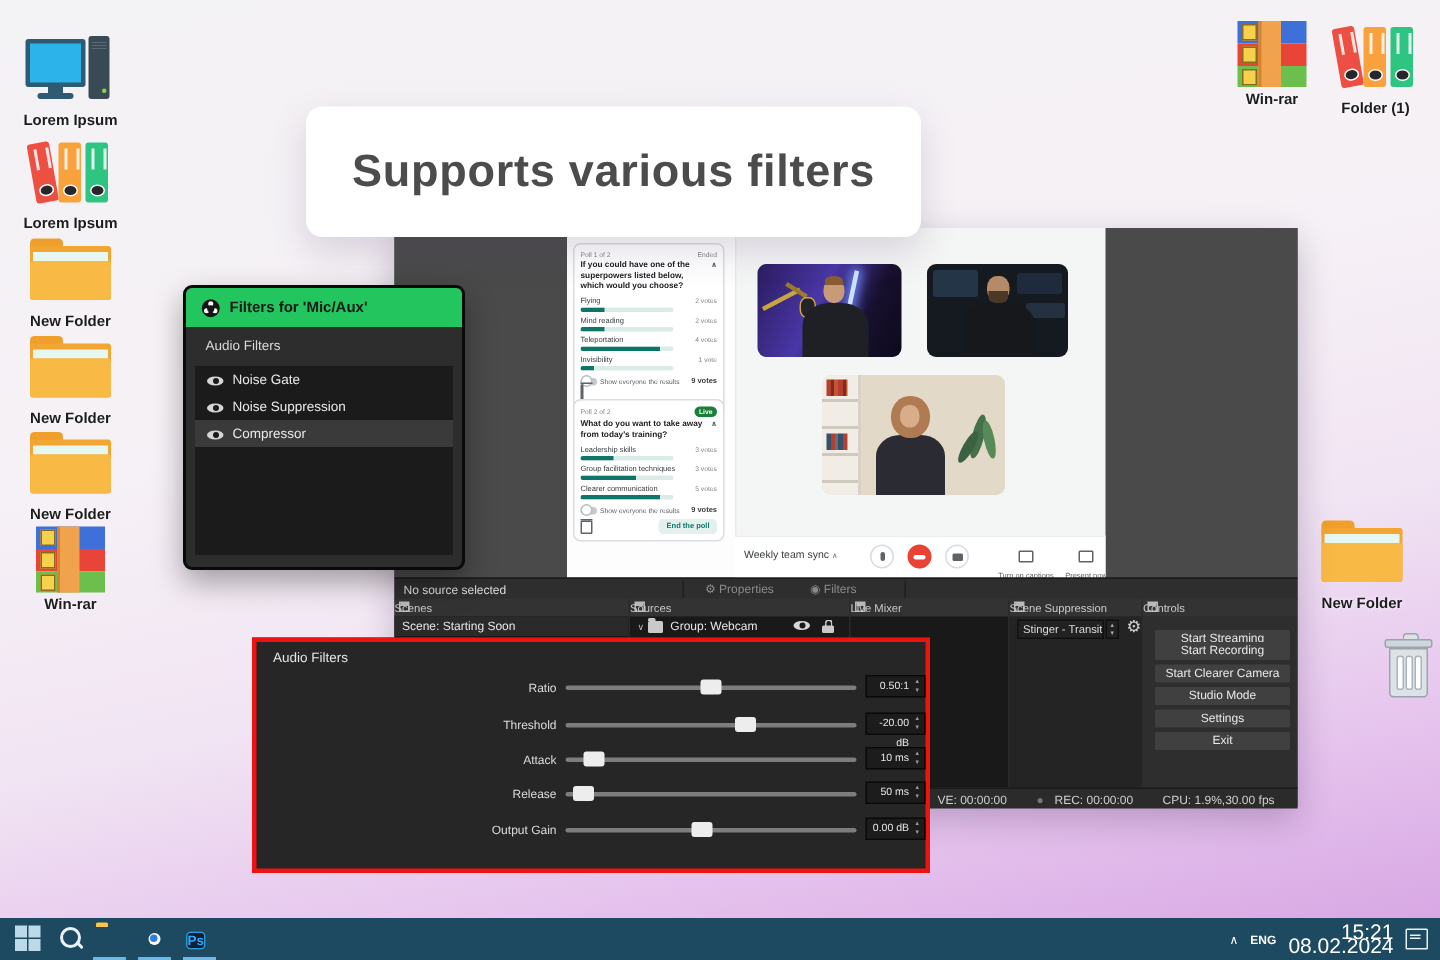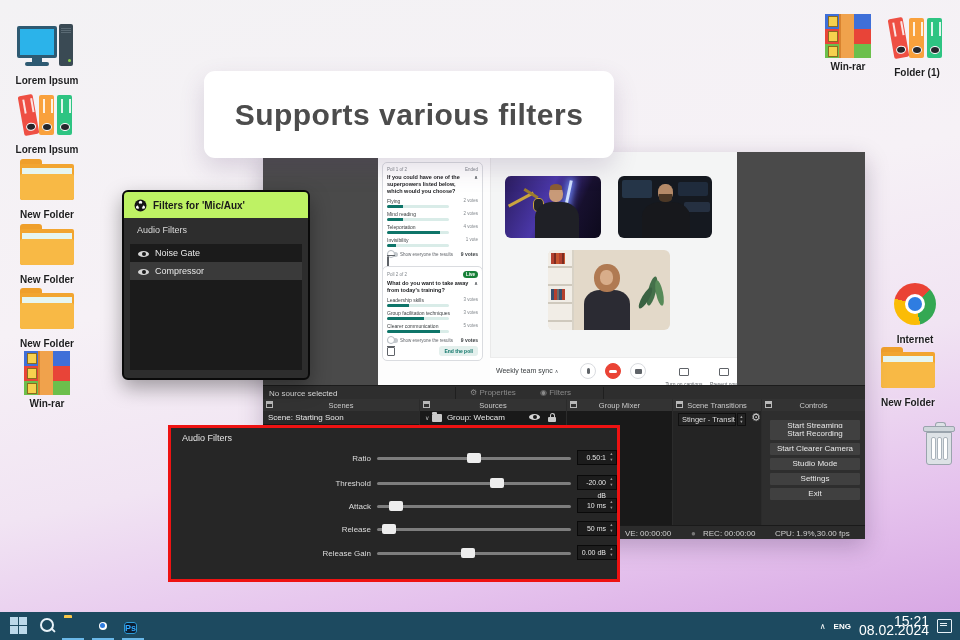--- a/index.html
+++ b/index.html
@@ -119,21 +119,21 @@
   .mact{position:absolute;top:4px;width:44px;text-align:center;}
   .mact .ico{display:inline-block;width:8px;height:6px;border:1px solid #5f6368;border-radius:1px;}
   .mact .lbl{font-size:5px;color:#5f6368;margin-top:1px;}
 
   
   .nosrc{left:0;top:233px;width:602px;height:14px;background:#2e2e2e;border-top:1px solid #1c1c1c;}
   .nosrc .txt{position:absolute;left:6px;top:3px;font-size:8px;color:#dcdcdc;}
   .nosrc .vdiv{position:absolute;top:1px;width:1px;height:12px;background:#1f1f1f;}
   .nosrc .btn{position:absolute;top:2px;font-size:8px;color:#8a8a8a;}
   .phead{position:absolute;top:247px;height:12px;background:#333;color:#c9c9c9;font-size:7.5px;}
-  .phead .ttl{position:absolute;left:0;right:0;top:2px;text-align:center;}
+  .phead .ttl{position:absolute;left:0;right:0;top:2px;text-align:left;}
   .dock{position:absolute;left:3px;top:2px;width:7px;height:7px;border:1px solid #b9b9b9;box-sizing:border-box;}
   .dock::before{content:"";position:absolute;left:0;right:0;top:0;height:2px;background:#b9b9b9;}
   .pbody{position:absolute;top:259px;height:114px;background:#191919;}
   .lrow{position:absolute;left:0;right:0;height:13px;font-size:8px;color:#e6e6e6;line-height:13px;}
   .lrow .lt{margin-left:5px;}
   .eye{position:relative;display:inline-block;width:11px;height:10px;vertical-align:middle;}
   .eye::before{content:"";position:absolute;left:0;top:2px;width:11px;height:6px;background:#d6d6d6;border-radius:50%;}
   .eye::after{content:"";position:absolute;left:3.5px;top:3px;width:4px;height:4px;background:#191919;border-radius:50%;}
   .lock{position:relative;display:inline-block;width:8px;height:9px;vertical-align:middle;}
   .lock::before{content:"";position:absolute;left:1.5px;top:0;width:5px;height:5px;border:1.5px solid #c9c9c9;border-bottom:none;border-radius:3px 3px 0 0;box-sizing:border-box;}
@@ -143,21 +143,21 @@
   .transbox{position:absolute;left:415px;top:261px;width:58px;height:13px;background:#222;border:1px solid #101010;color:#ddd;font-size:7.5px;line-height:12px;white-space:nowrap;overflow:hidden;box-sizing:border-box;padding-left:3px;}
   .transspin{position:absolute;left:474px;top:261px;width:9px;height:13px;background:#222;border:1px solid #101010;box-sizing:border-box;color:#aaa;font-size:4.5px;line-height:5px;text-align:center;}
   .transgear{position:absolute;left:488px;top:259px;font-size:11px;color:#cfcfcf;}
   .cbtn{position:absolute;left:507px;width:90px;height:12px;background:#404040;color:#e8e8e8;font-size:8px;text-align:center;line-height:12px;border-radius:1px;}
   .statusbar{left:0;top:373px;width:602px;height:13px;background:#2b2b2b;border-top:1px solid #1a1a1a;font-size:8px;color:#cfcfcf;}
   .statusbar span{position:absolute;top:3px;}
 
   
   .fdialog{left:122px;top:190px;width:188px;height:190px;background:#2d2d2d;border:2px solid #0a0a0a;border-radius:6px;
     box-shadow:0 8px 20px rgba(0,0,0,.35);z-index:20;box-sizing:border-box;}
-  .fd-title{position:absolute;left:0;top:0;right:0;height:26px;background:#bef264;border-radius:4px 4px 0 0;display:flex;align-items:center;padding-left:10px;box-sizing:border-box;}
+  .fd-title{position:absolute;left:0;top:0;right:0;height:26px;background:#22c55e;border-radius:4px 4px 0 0;display:flex;align-items:center;padding-left:10px;box-sizing:border-box;}
   .fd-title .ttl{font-size:10px;font-weight:700;color:#1a1a1a;margin-left:6px;}
   .fd-sec{position:absolute;left:13px;top:33px;font-size:9px;color:#dadada;}
   .fd-list{position:absolute;left:6px;top:52px;width:172px;height:126px;background:#1b1b1b;}
   .fd-row{position:relative;height:18px;line-height:18px;font-size:9px;color:#e8e8e8;padding-left:8px;}
   .fd-row.sel{background:#3a3a3a;}
   .fd-row .eye{margin-right:6px;}
 
   
   .redpanel{left:168px;top:425px;width:452px;height:157px;background:#262626;border:3px solid #ee1212;z-index:25;box-sizing:border-box;}
   .rp-sec{position:absolute;left:11px;top:5px;font-size:9px;color:#e4e4e4;}
@@ -271,26 +271,20 @@
   </div>
   <div class="dicon" style="left:886px;top:16px;width:62px">
     <span class="iconbox icon-binders" style="width:52px;margin-left:5px">
         <span class="b b1"></span>
         <span class="b b2"></span>
         <span class="b b3"></span>
       </span>
     <div class="dlabel">Folder (1)</div>
   </div>
 
-  <div class="dicon" style="left:888px;top:283px;width:54px">
-    <span class="iconbox">
-        <span class="icon-chrome"></span>
-      </span>
-    <div class="dlabel">Internet</div>
-  </div>
   <div class="dicon" style="left:878px;top:346px;width:60px">
     <span class="iconbox icon-folder" style="width:54px;margin-left:3px">
         <i class="f-back"></i>
         <i class="f-body"></i>
         <i class="f-band"></i>
         <i class="f-front"></i>
       </span>
     <div class="dlabel">New Folder</div>
   </div>
   <div class="dicon" style="left:918px;top:422px;width:40px">
@@ -469,25 +463,25 @@
     <div class="phead" style="left:0;width:156px">
         <span class="dock"></span>
         <span class="ttl">Scenes</span>
       </div>
     <div class="phead" style="left:157px;width:146px">
         <span class="dock"></span>
         <span class="ttl">Sources</span>
       </div>
     <div class="phead" style="left:304px;width:105px">
         <span class="dock"></span>
-        <span class="ttl">Group Mixer</span>
+        <span class="ttl">Live Mixer</span>
       </div>
     <div class="phead" style="left:410px;width:88px">
         <span class="dock"></span>
-        <span class="ttl">Scene Transitions</span>
+        <span class="ttl">Scene Suppression</span>
       </div>
     <div class="phead" style="left:499px;width:103px">
         <span class="dock"></span>
         <span class="ttl">Controls</span>
       </div>
 
     <div class="pbody" style="left:0;width:156px">
       <div class="lrow" style="top:0;background:#2a2a2a"><span class="lt">Scene: Starting Soon</span></div>
       <div class="lrow" style="top:13px"><span class="lt">Scene: End Screen</span></div>
     </div>
@@ -531,20 +525,21 @@
           <circle cx="12" cy="6.4" r="3.1" fill="#fff"></circle>
           <circle cx="6.8" cy="15" r="3.1" fill="#fff"></circle>
           <circle cx="17.2" cy="15" r="3.1" fill="#fff"></circle>
           <circle cx="12" cy="12.6" r="4.4" fill="#151515"></circle>
         </svg>
       <span class="ttl">Filters for 'Mic/Aux'</span>
     </div>
     <div class="fd-sec">Audio Filters</div>
     <div class="fd-list">
       <div class="fd-row"><span class="eye"></span><span>Noise Gate</span></div>
+      <div class="fd-row"><span class="eye"></span><span>Noise Suppression</span></div>
       <div class="fd-row sel"><span class="eye"></span><span>Compressor</span></div>
     </div>
   </div>
 
   <div class="abs redpanel">
     <div class="rp-sec">Audio Filters</div>
 
     <div class="srow" style="top:22px">
       <span class="slabel">Ratio</span>
       <div class="strack">
@@ -567,21 +562,21 @@
       <div class="sval"><span>10 ms</span><span class="spin">▴<br>▾</span></div>
     </div>
     <div class="srow" style="top:93px">
       <span class="slabel">Release</span>
       <div class="strack">
           <span class="shandle" style="left: 6%;"></span>
         </div>
       <div class="sval"><span>50 ms</span><span class="spin">▴<br>▾</span></div>
     </div>
     <div class="srow" style="top:117px">
-      <span class="slabel">Release Gain</span>
+      <span class="slabel">Output Gain</span>
       <div class="strack">
           <span class="shandle" style="left: 47%;"></span>
         </div>
       <div class="sval"><span>0.00 dB</span><span class="spin">▴<br>▾</span></div>
     </div>
   </div>
 
   <div class="abs title-card">
     <span>Supports various filters</span>
   </div>

